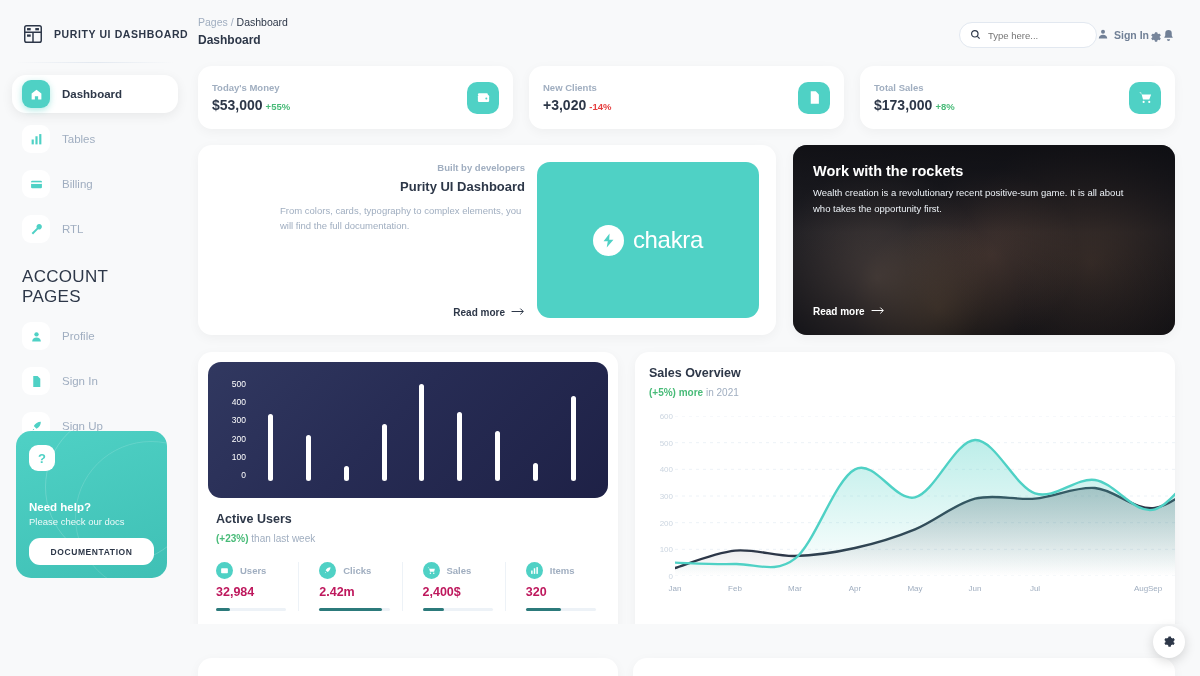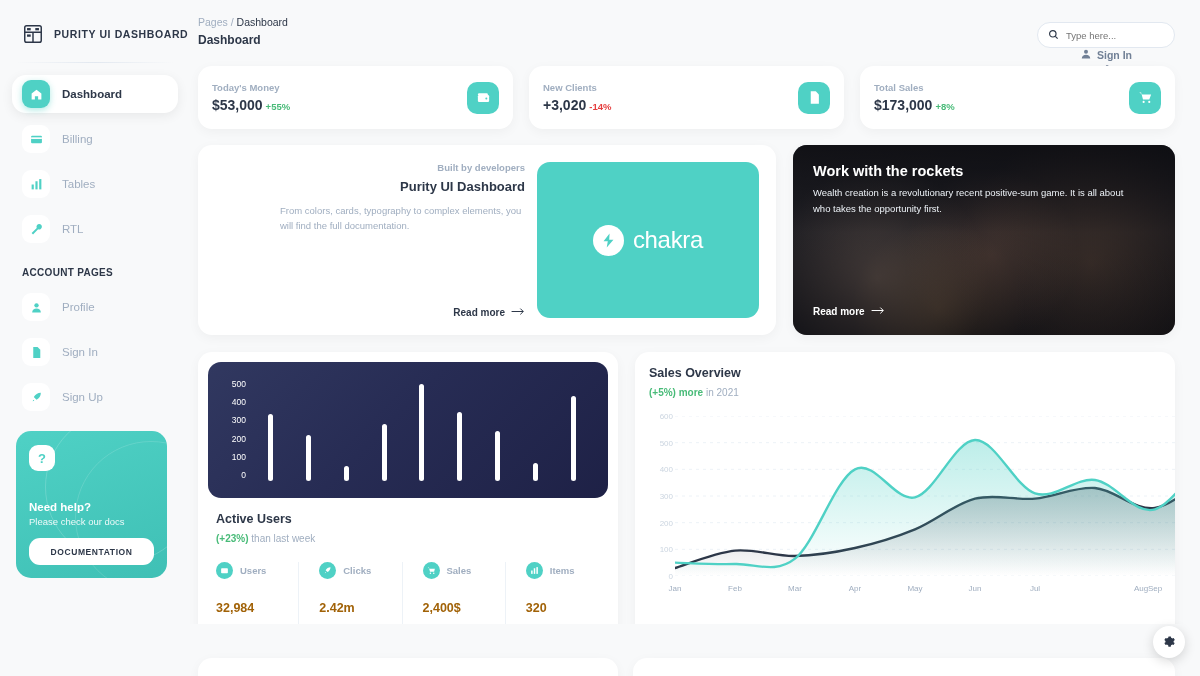--- a/index.html
+++ b/index.html
@@ -36,21 +36,21 @@
   .nav-item.active { background: #FFFFFF; box-shadow: 0 3px 12px rgba(0,0,0,.07); }
   .nav-ico {
     width: 28px; height: 28px; min-width: 28px; border-radius: 9px;
     background: #FFFFFF; display: flex; align-items: center; justify-content: center;
     color: #4FD1C5;
   }
   .nav-item.active .nav-ico { background: #4FD1C5; color: #FFFFFF; box-shadow: 0 2px 6px rgba(79,209,197,.45);}
   .nav-label { font-size: 11.5px; color: #A0AEC0; font-weight: normal; }
   .nav-item.active .nav-label { color: #2D3748; font-weight: bold; }
   .nav-section {
-    font-size: 10px; font-weight: bold; color: #2D3748;
+    font-size: 17px; font-weight: normal; color: #2D3748;
     letter-spacing: .3px; padding: 12px 10px 10px 10px;
   }
 
   .help-card {
     position: absolute; left: 16px; bottom: 98px;
     width: 151px; border-radius: 15px;
     background: linear-gradient(160deg,#4FD1C5 0%,#3FC0B5 100%);
     padding: 14px 13px 13px 13px; overflow: hidden;
   }
   .help-card:before{
@@ -75,21 +75,21 @@
     font-family:"Liberation Sans",sans-serif;
   }
 
   
   .main { flex:1; height:624px; padding: 16px 25px 0 8px; overflow:hidden; }
 
   .topbar { display:flex; align-items:flex-start; justify-content:space-between; height:44px; }
   .crumbs { font-size:10.5px; color:#A0AEC0; }
   .crumbs .cur { color:#2D3748; }
   .page-title { font-size:12px; color:#2D3748; font-weight:bold; margin-top:5px;}
-  .topright { display:flex; align-items:center; padding-top:6px;flex-direction:column;}
+  .topright { display:flex; align-items:center; padding-top:6px;}
   .search {
     display:flex; align-items:center; gap:7px; width:138px; height:26px;
     background:#fff; border:1px solid #E2E8F0; border-radius:13px; padding:0 10px;
   }
   .search input {
     border:none; outline:none; font-size:9.5px; color:#A0AEC0; width:100%;
     background:transparent; font-family:"Liberation Sans",sans-serif;
   }
   .signin { display:flex; align-items:center; gap:5px; font-size:10.5px; color:#718096; font-weight:bold; cursor:pointer;}
   .ticon { color:#718096; display:flex; align-items:center; cursor:pointer;}
@@ -165,21 +165,21 @@
   .bar{width:5px;background:#fff;border-radius:3px;}
   .users-title{font-size:12.5px;font-weight:bold;color:#2D3748;margin:14px 0 0 8px;}
   .users-sub{font-size:10px;color:#A0AEC0;margin:7px 0 0 8px;}
   .users-sub b{color:#48BB78;}
   .metrics{display:flex;margin-top:18px;gap:12px;}
   .metric{flex:1;padding:0 12px 0 8px;border-right:1px solid #EDF2F7;}
   .metric:last-child{border-right:none;}
   .metric-head{display:flex;align-items:center;gap:7px;}
   .metric-ico{width:17px;height:17px;border-radius:50%;background:#4FD1C5;display:flex;align-items:center;justify-content:center;color:#fff;}
   .metric-name{font-size:9.5px;color:#A0AEC0;font-weight:bold;}
-  .metric-val{font-size:12.5px;font-weight:bold;color:#a16207;margin-top:22px;}
+  .metric-val{font-size:12.5px;font-weight:bold;color:#be185d;margin-top:6px;}
   .track{height:3px;border-radius:2px;background:#EDF2F7;margin-top:9px;}
   .fill{height:3px;border-radius:2px;background:#2C7A7B;}
 
   .sales-card{
     flex:1;background:#fff;border-radius:14px;
     box-shadow:0 3px 12px rgba(0,0,0,.045);padding:14px 0 0 14px;height:290px;overflow:hidden;
   }
   .sales-title{font-size:12.5px;font-weight:bold;color:#2D3748;}
   .sales-sub{font-size:10px;color:#A0AEC0;margin-top:7px;}
   .sales-sub b{color:#48BB78;}
@@ -222,35 +222,35 @@
         <span class="nav-ico">
           <svg width="13" height="13" viewBox="0 0 24 24" fill="currentColor">
               <path d="M12 3 3 10v11h6v-6h6v6h6V10z"></path>
             </svg>
         </span>
         <span class="nav-label">Dashboard</span>
       </div>
       <div class="nav-item">
         <span class="nav-ico">
           <svg width="13" height="13" viewBox="0 0 24 24" fill="currentColor">
-              <rect x="2" y="5" width="20" height="14" rx="2"></rect>
-              <rect x="2" y="8" width="20" height="3" fill="#fff"></rect>
-            </svg>
-        </span>
-        <span class="nav-label">Billing</span>
-      </div>
-      <div class="nav-item">
-        <span class="nav-ico">
-          <svg width="13" height="13" viewBox="0 0 24 24" fill="currentColor">
               <rect x="3" y="12" width="4" height="9"></rect>
               <rect x="10" y="6" width="4" height="15"></rect>
               <rect x="17" y="2" width="4" height="19"></rect>
             </svg>
         </span>
         <span class="nav-label">Tables</span>
+      </div>
+      <div class="nav-item">
+        <span class="nav-ico">
+          <svg width="13" height="13" viewBox="0 0 24 24" fill="currentColor">
+              <rect x="2" y="5" width="20" height="14" rx="2"></rect>
+              <rect x="2" y="8" width="20" height="3" fill="#fff"></rect>
+            </svg>
+        </span>
+        <span class="nav-label">Billing</span>
       </div>
       <div class="nav-item">
         <span class="nav-ico">
           <svg width="13" height="13" viewBox="0 0 24 24" fill="currentColor">
               <path d="M17 2a5 5 0 0 0-4.6 7L3 18.4 5.6 21 15 11.6A5 5 0 1 0 17 2z"></path>
             </svg>
         </span>
         <span class="nav-label">RTL</span>
       </div>
 

